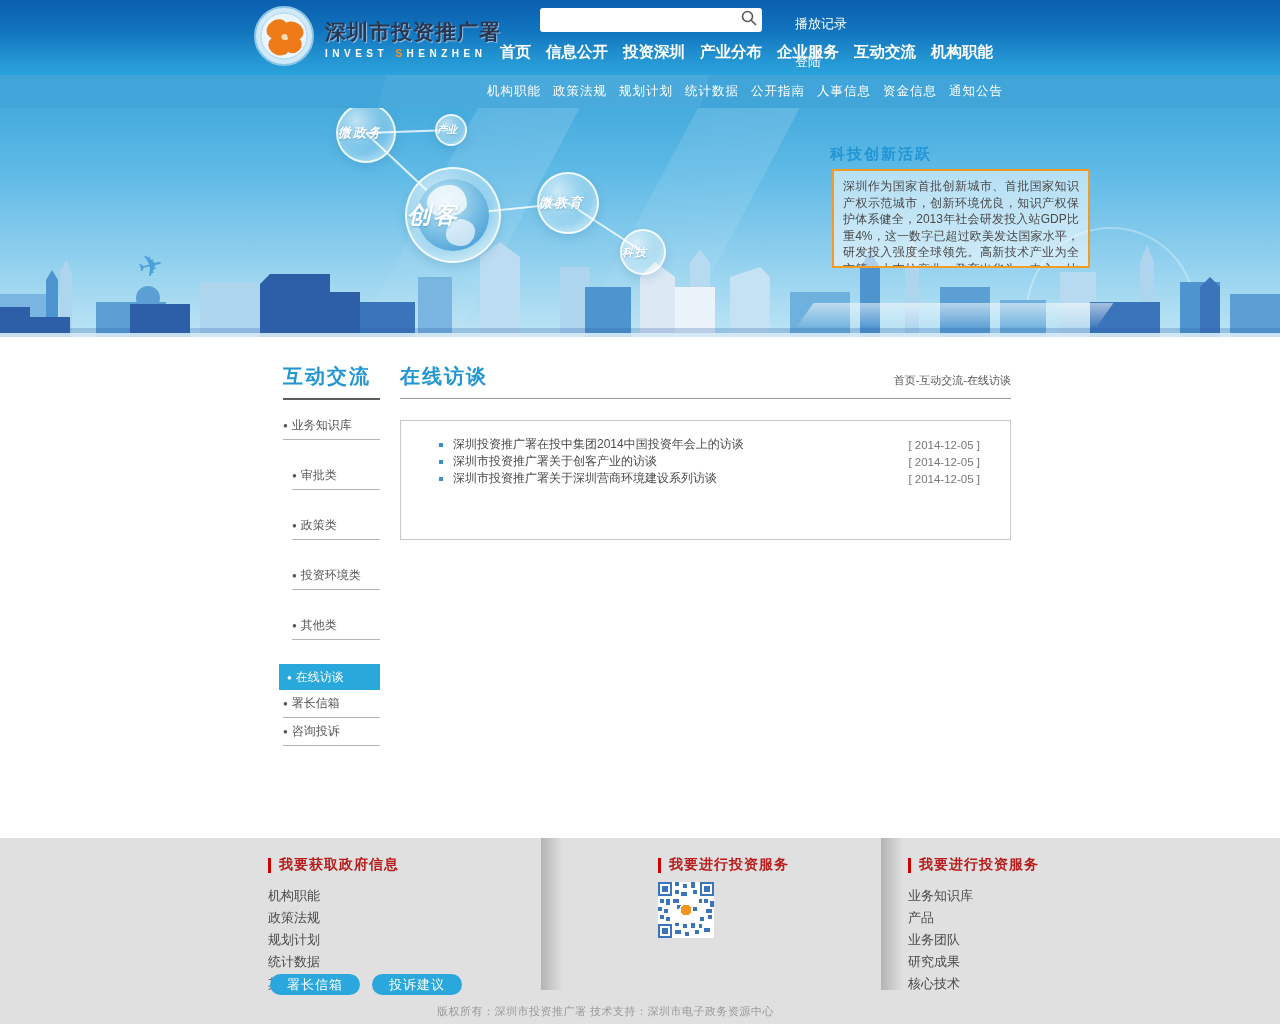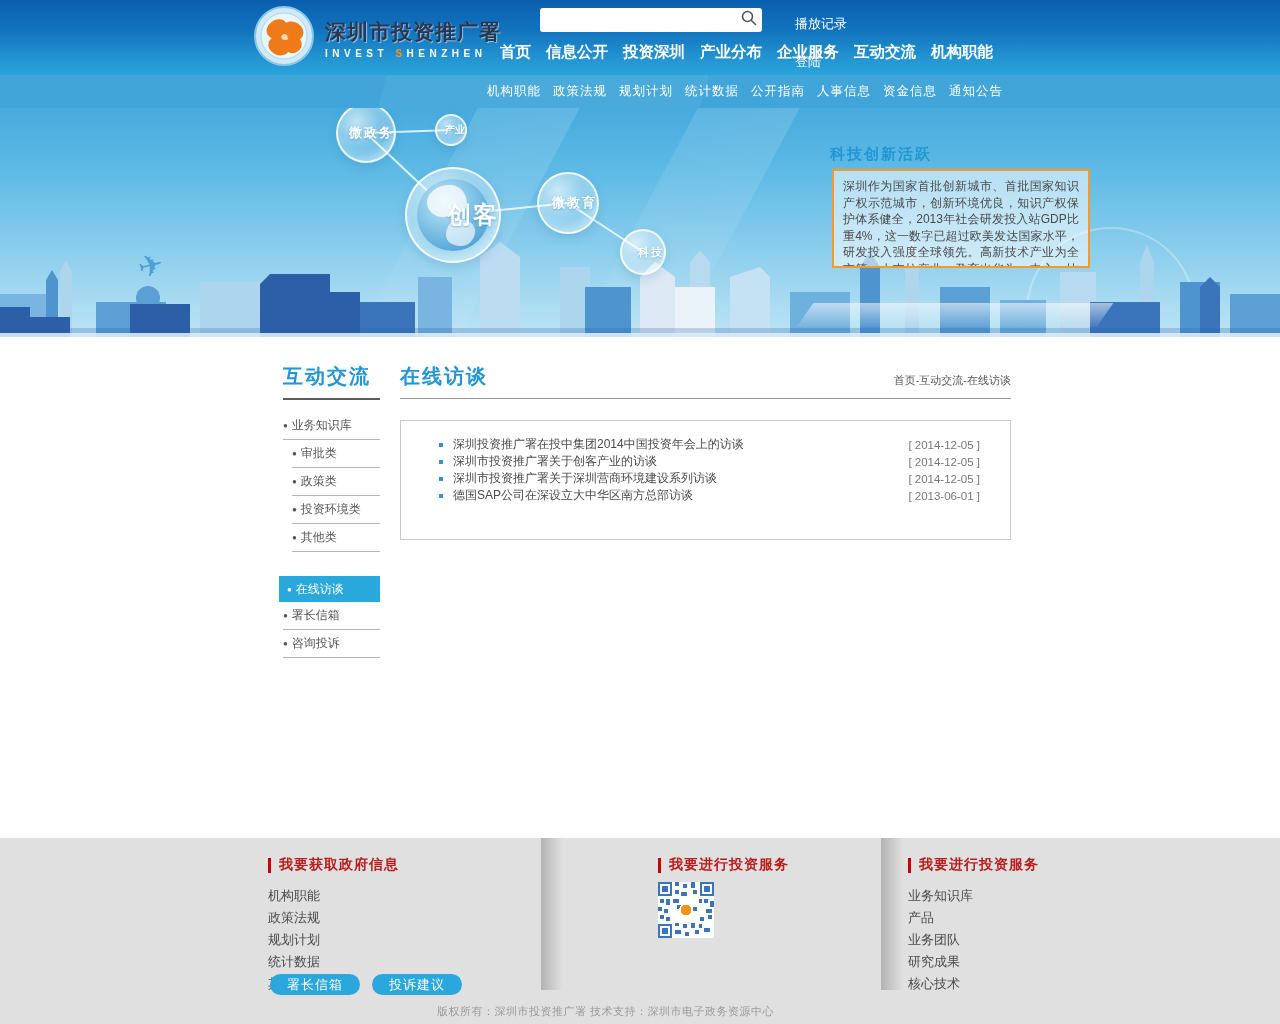--- a/index.html
+++ b/index.html
@@ -38,21 +38,21 @@
     border:2px solid rgba(255,255,255,.30); border-radius:50%; }
   .shine { position:absolute; left:805px; bottom:10px; width:300px; height:24px;
     background:linear-gradient(180deg,rgba(255,255,255,.55),rgba(255,255,255,.05)); transform:skewX(-35deg); }
   .skyline { position:absolute; left:0; bottom:0; width:1280px; height:105px; }
   .banner-strip { position:absolute; left:0; bottom:0; width:100%; height:4px; background:#d8ecf8; opacity:.9; }
   .bubble-lines { position:absolute; left:0; top:0; width:100%; height:100%; }
   .bubble { position:absolute; border-radius:50%;
     border:2px solid rgba(255,255,255,.85);
     background:radial-gradient(circle at 33% 28%, rgba(255,255,255,.65), rgba(255,255,255,.10) 62%, rgba(255,255,255,.28) 100%);
     box-shadow:inset -4px -6px 12px rgba(255,255,255,.35), 0 4px 10px rgba(40,110,160,.18);
-    display:flex; align-items:center; justify-content:flex-end; color:#fff; cursor:pointer; }
+    display:flex; align-items:center; justify-content:flex-start; color:#fff; cursor:pointer;font-style:italic; }
   .bubble .lbl { font-weight:bold; text-shadow:0 1px 2px rgba(60,130,180,.5); letter-spacing:2px; }
   .globe { position:absolute; inset:10px; border-radius:50%;
     background:radial-gradient(circle at 38% 32%, #c4e6f6 0%, #8fcbe9 35%, #4fa3d8 80%); overflow:hidden; }
   .globe::before { content:""; position:absolute; left:14%; top:8%; width:55%; height:45%;
     background:rgba(255,255,255,.75); border-radius:58% 42% 60% 40% / 55% 60% 40% 45%; }
   .globe::after { content:""; position:absolute; left:40%; top:55%; width:40%; height:38%;
     background:rgba(255,255,255,.65); border-radius:45% 55% 50% 50% / 60% 45% 55% 40%; }
   .plane { position:absolute; left:138px; top:140px; font-size:30px; color:#4aa0d8;
     transform:rotate(-14deg); font-family:"DejaVu Sans",sans-serif; }
   .binfo-title { position:absolute; left:830px; top:37px; font-size:15px; font-weight:bold;
@@ -63,21 +63,21 @@
 
   
   .main { position:relative; height:501px; background:#fff; }
   .sidebar { position:absolute; left:283px; top:26px; width:97px; }
   .side-title { font-size:20px; font-weight:bold; color:#2196d3; letter-spacing:2px;
     padding-bottom:8px; border-bottom:2px solid #5c5c5c; }
   .side-list { margin-top:12px; }
   .side-item { font-size:12px; color:#555; line-height:26px; border-bottom:1px solid #b5b5b5;
     cursor:pointer; white-space:nowrap; }
   .side-item::before { content:"●"; font-size:8px; margin-right:4px; vertical-align:1px; }
-  .side-item.lvl1 { margin-left:9px; }
+  .side-item.lvl1 { margin-left:9px;margin-top:22px; }
   .side-item.gap { margin-top:24px; }
   .side-item.active { background:#29a8dc; color:#fff; border-bottom:none; margin-left:-4px;
     padding-left:8px; width:101px; height:26px; }
   .main-col { position:absolute; left:400px; top:26px; width:611px; }
   .main-title-row { display:flex; align-items:flex-end; border-bottom:1px solid #9a9a9a; padding-bottom:8px; }
   .main-title { font-size:20px; font-weight:bold; color:#2196d3; letter-spacing:2px; }
   .breadcrumb { margin-left:auto; font-size:11px; color:#555; padding-bottom:2px; }
   .list-box { margin-top:21px; border:1px solid #c8c8c8; padding:15px 12px 30px 28px; min-height:120px; }
   .article-row { display:flex; align-items:center; height:17px; }
   .article-row .sq { width:4px; height:4px; background:#3a8fd0; margin:0 10px 0 10px; flex:none; }
@@ -267,25 +267,20 @@
       </div>
       <div class="article-row">
         <span class="sq"></span>
         <a class="article-title">深圳市投资推广署关于创客产业的访谈</a>
         <span class="article-date">[ 2014-12-05 ]</span>
       </div>
       <div class="article-row">
         <span class="sq"></span>
         <a class="article-title">深圳市投资推广署关于深圳营商环境建设系列访谈</a>
         <span class="article-date">[ 2014-12-05 ]</span>
-      </div>
-      <div class="article-row">
-        <span class="sq"></span>
-        <a class="article-title">德国SAP公司在深设立大中华区南方总部访谈</a>
-        <span class="article-date">[ 2013-06-01 ]</span>
       </div>
     </div>
   </div>
 </div>
 
 <div class="footer">
   <div class="fshadow s1"></div>
   <div class="fshadow s2"></div>
 
   <div class="fcol c1">

